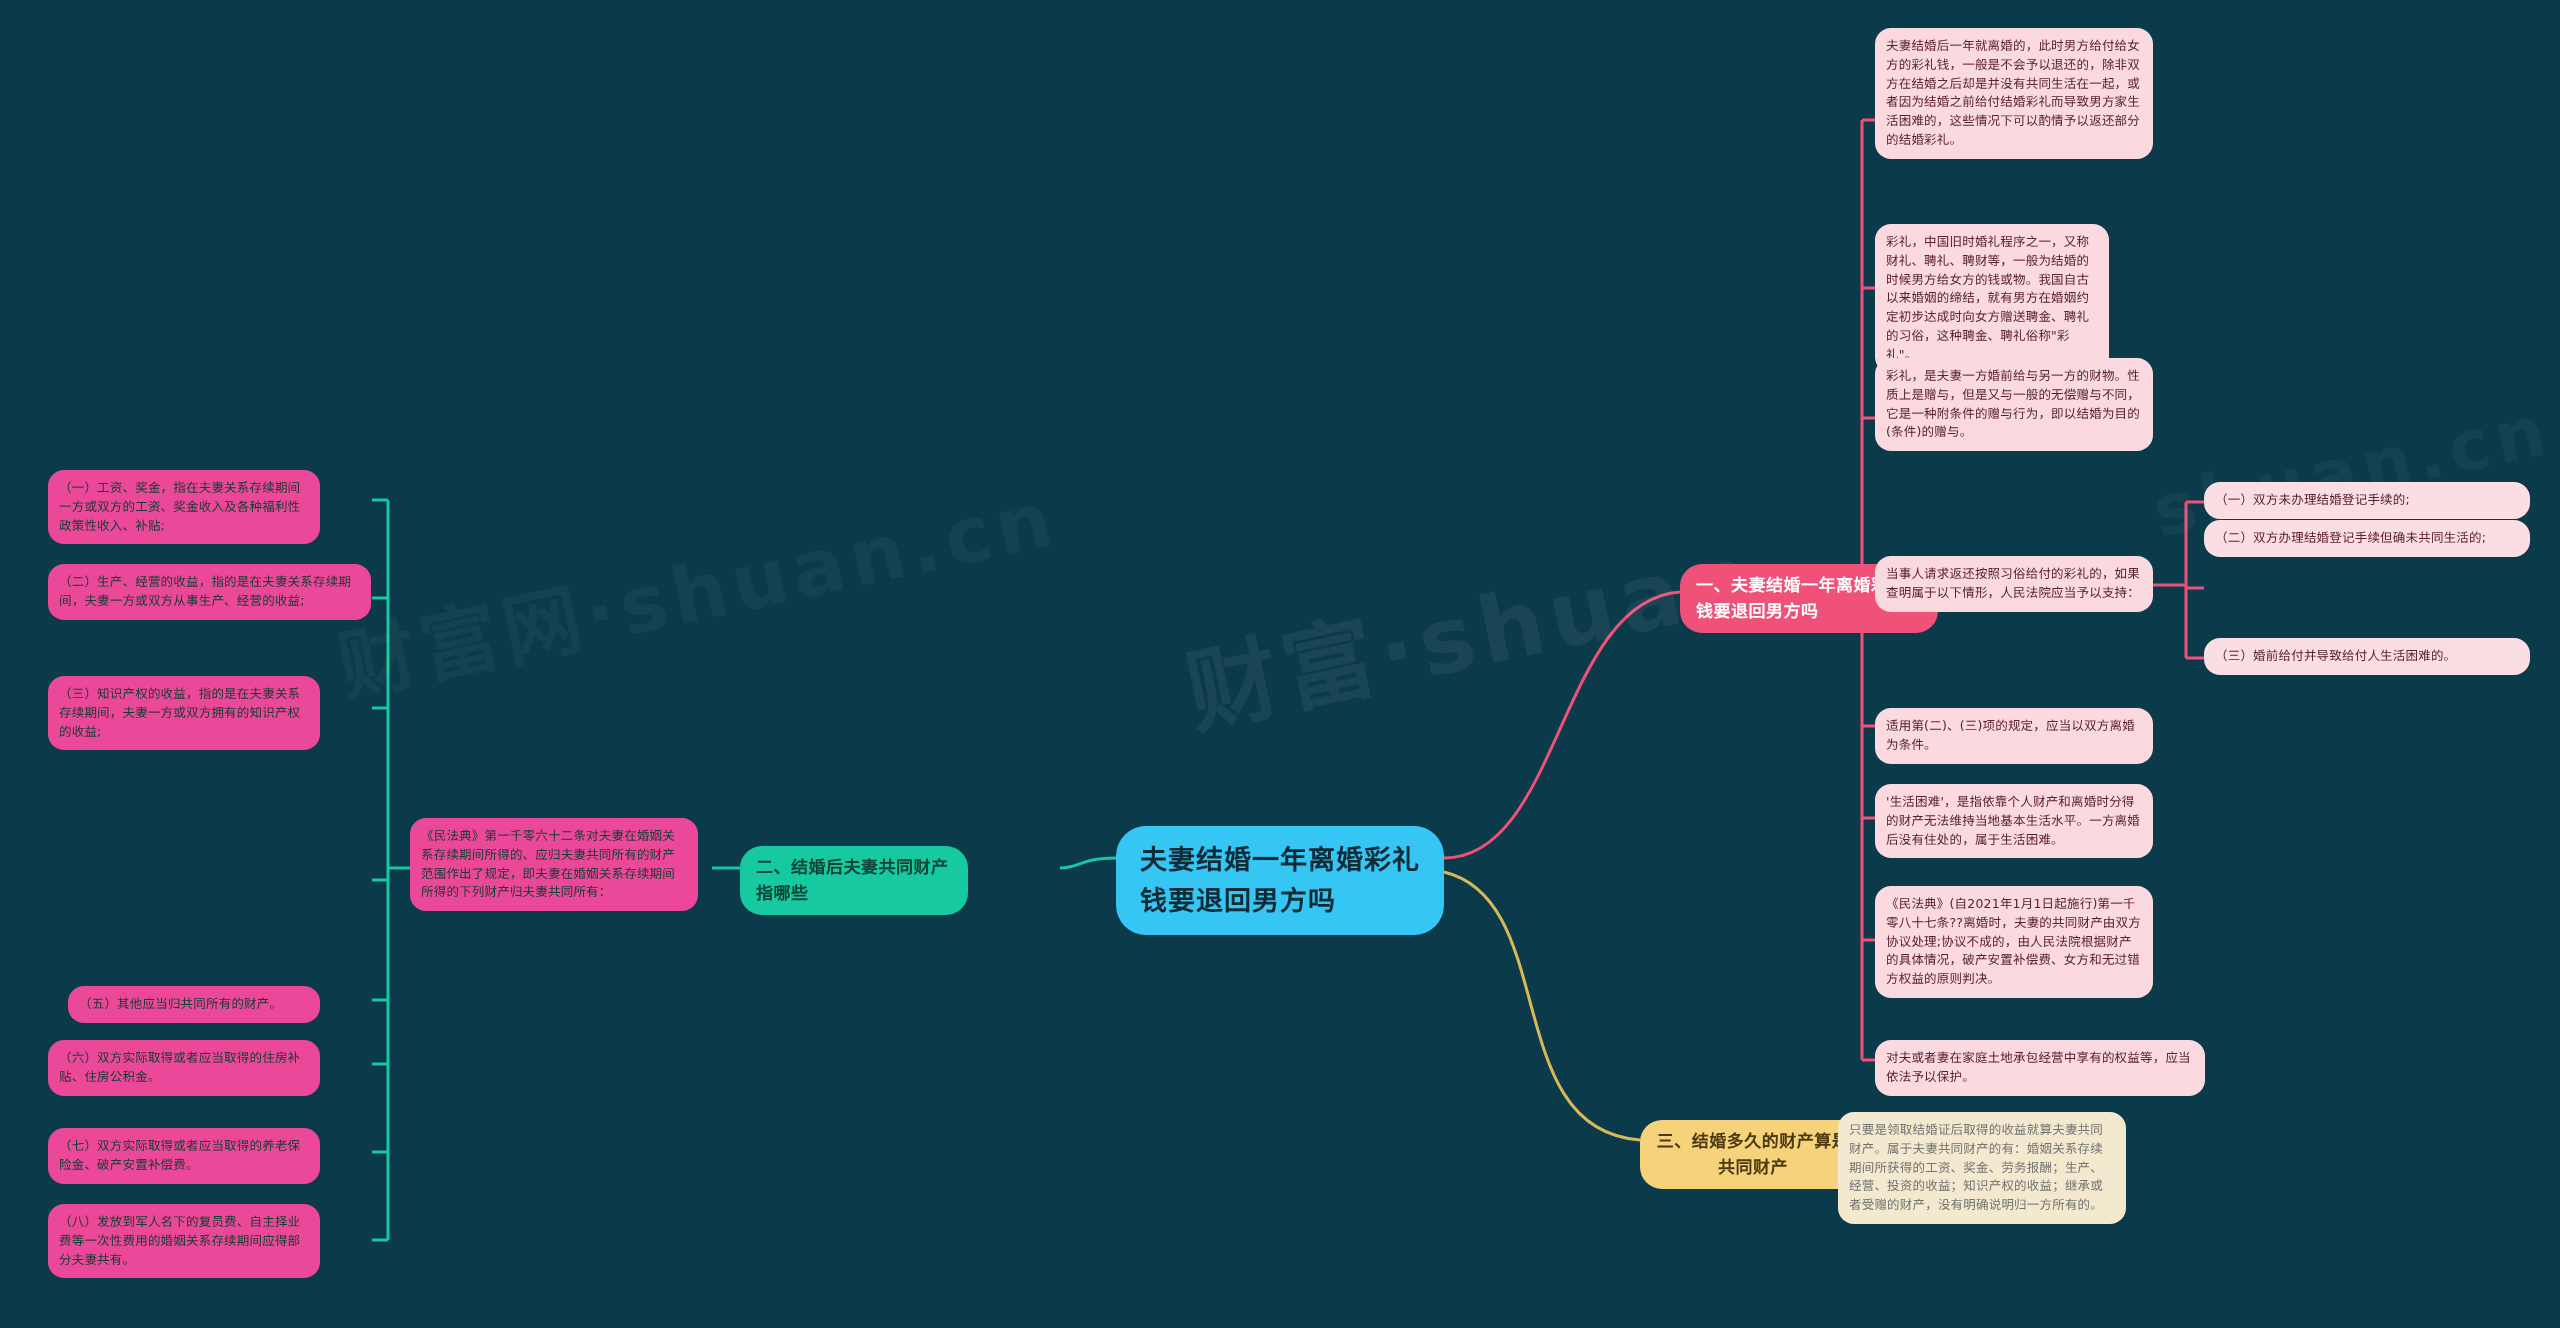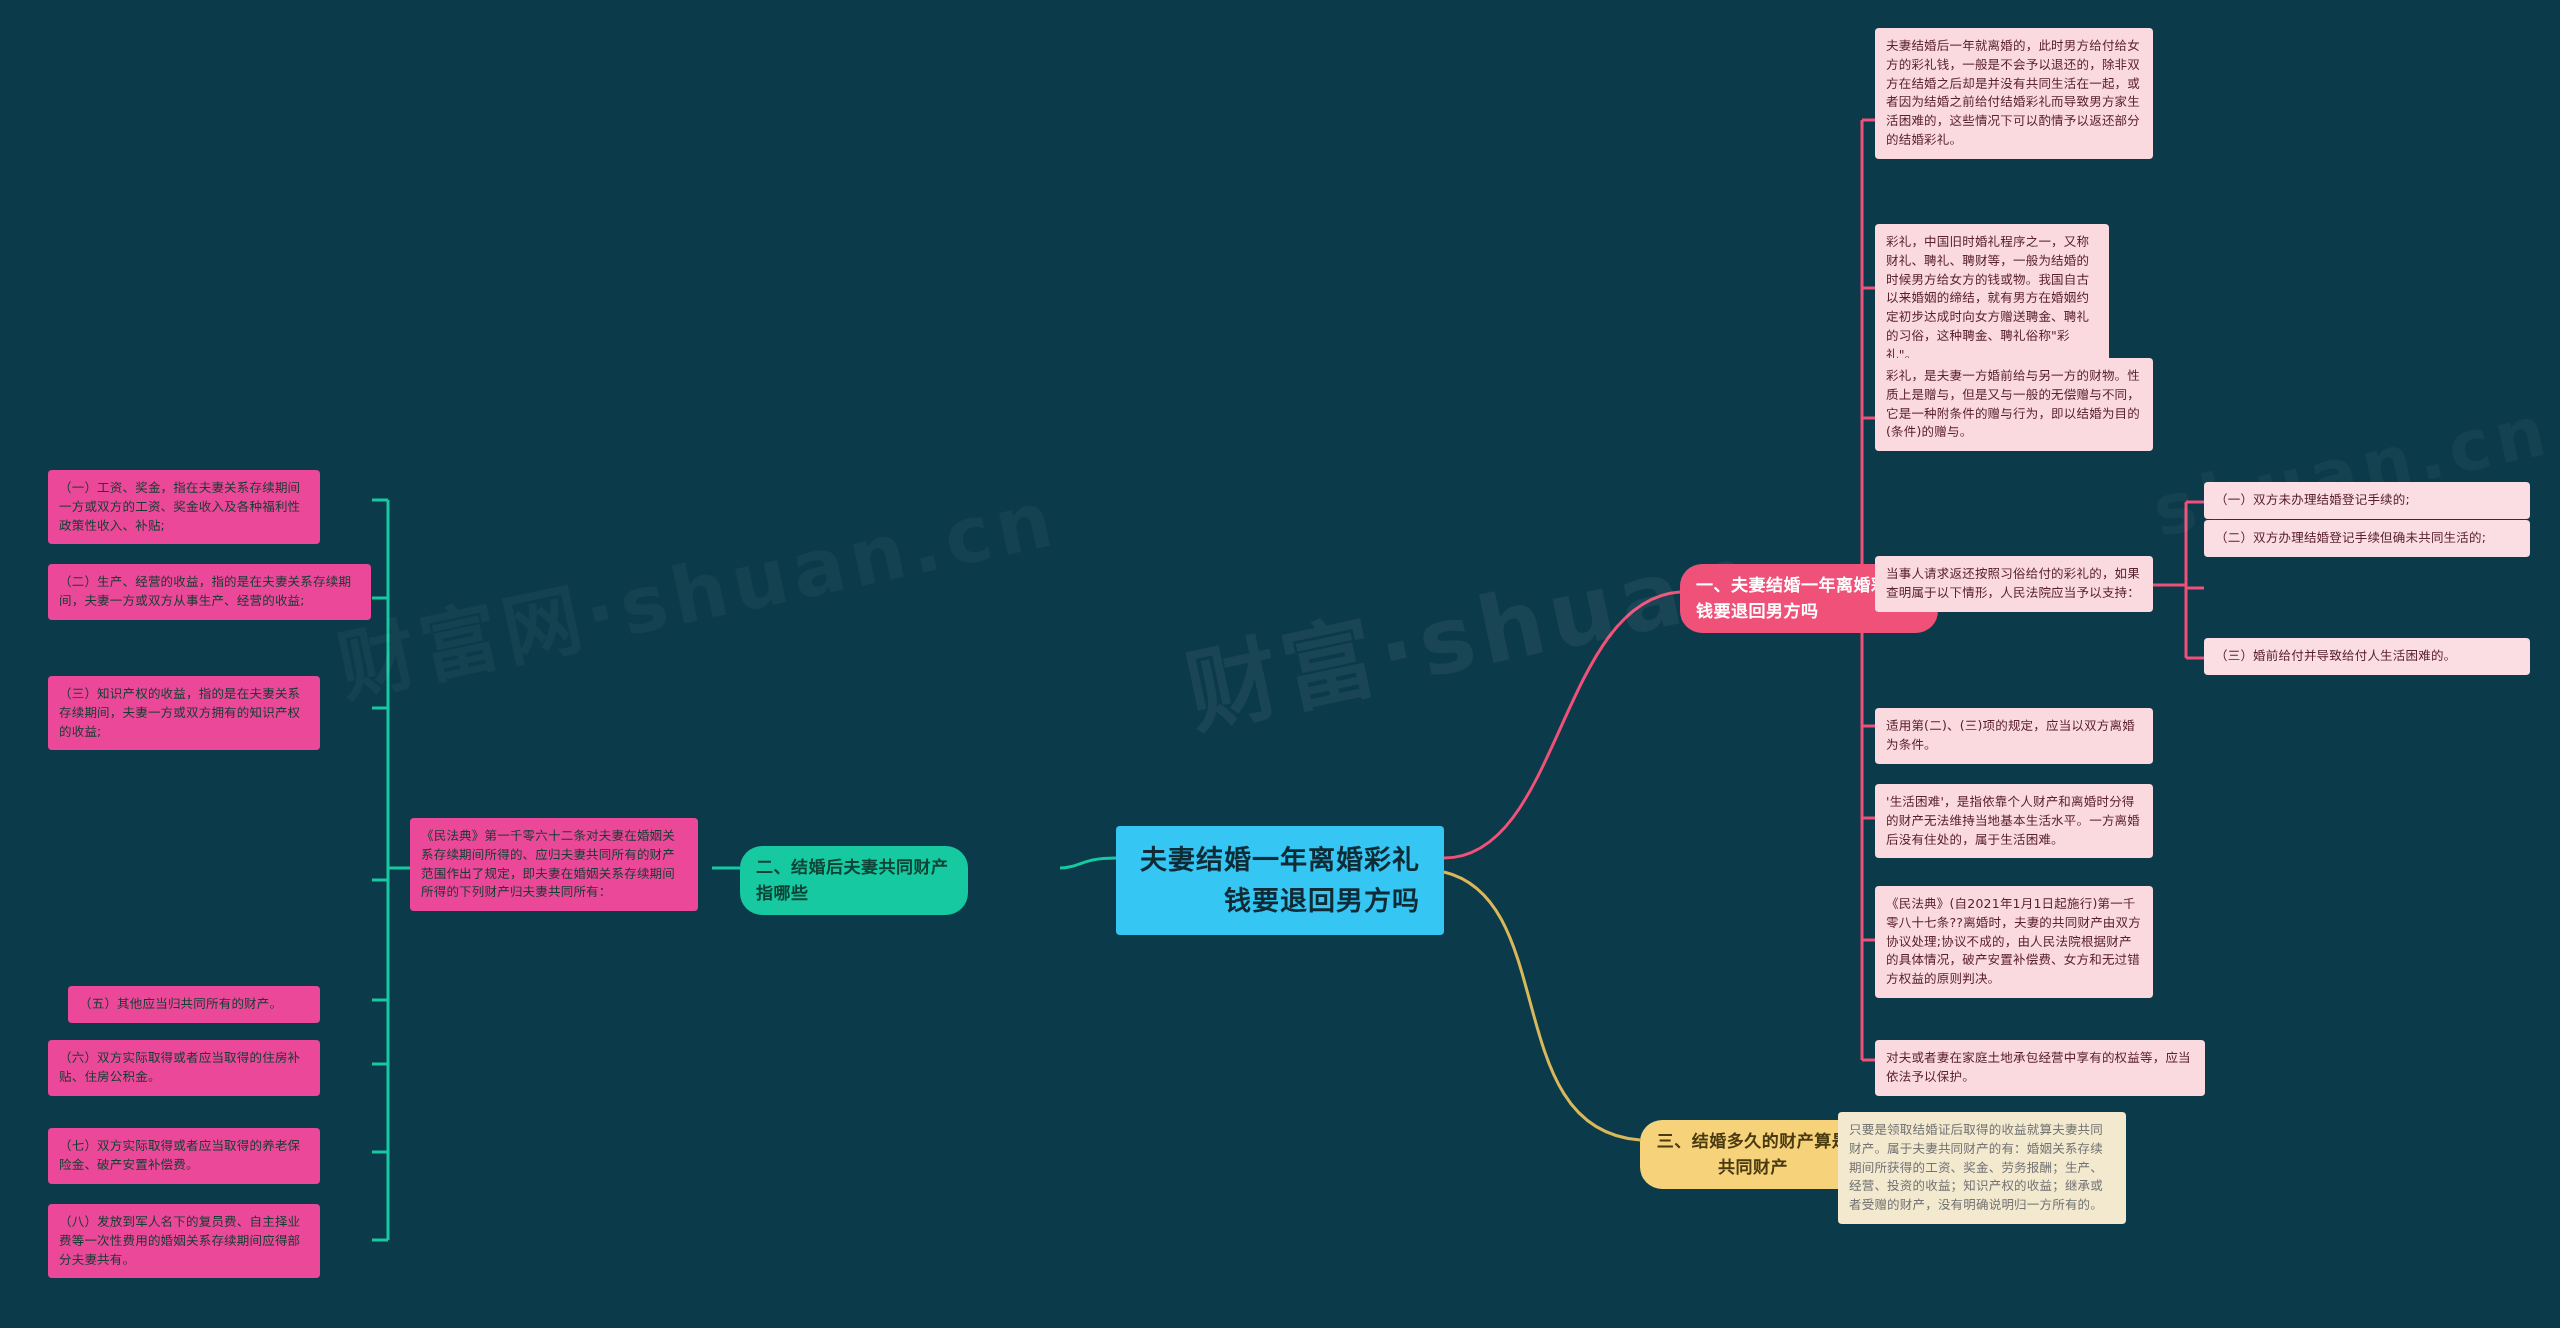--- a/index.html
+++ b/index.html
@@ -46,43 +46,43 @@
     position: absolute;
     box-sizing: border-box;
     line-height: 1.5;
     word-break: break-all;
   }
 
   
   .root {
     background: #35c6f4;
     color: #0e2b36;
-    border-radius: 4px;
+    border-radius: 30px;
     font-size: 27px;
     font-weight: bold;
-    text-align: right;
+    text-align: left;
     padding: 14px 24px;
     letter-spacing: 1px;
   }
 
   
   .branch {
     border-radius: 22px;
     font-size: 17px;
     font-weight: bold;
     padding: 9px 16px;
     letter-spacing: 0.5px;
   }
   .branch-pink { background: #ef5178; color: #ffffff; }
   .branch-green { background: #17c9a0; color: #0d4437; }
   .branch-yellow { background: #f6d37a; color: #4a3a10; }
 
   
   .leaf {
-    border-radius: 4px;
+    border-radius: 16px;
     font-size: 12.5px;
     padding: 9px 11px;
     letter-spacing: 0.2px;
   }
   .leaf-pink { background: #fadadf; color: #5a2030; }
   .leaf-green { background: #ec4899; color: #123d31; }
   .leaf-yellow { background: #f3e9cf; color: #737373; }
   .leaf-pink-sub { background: #fbdee3; color: #5a2030; }
 </style>
 </head>

